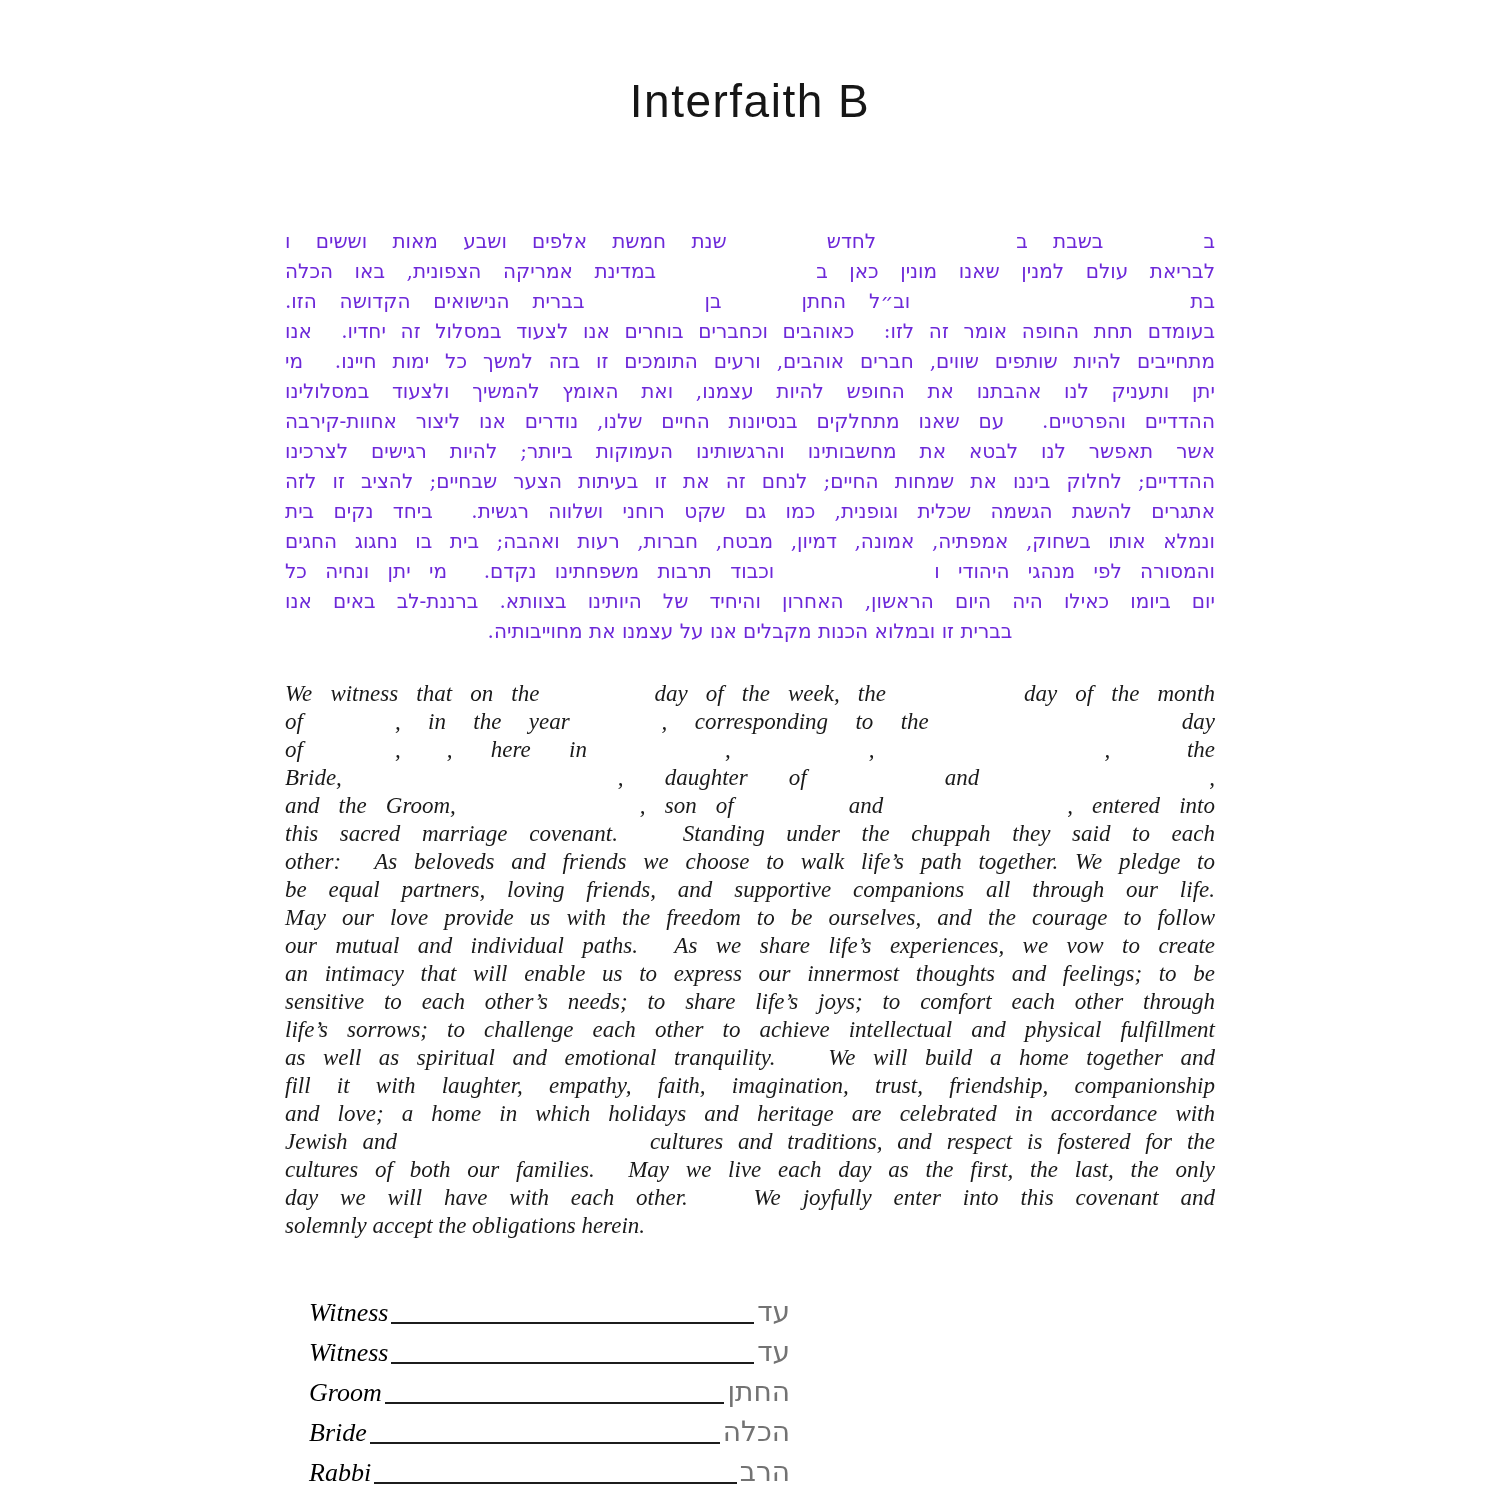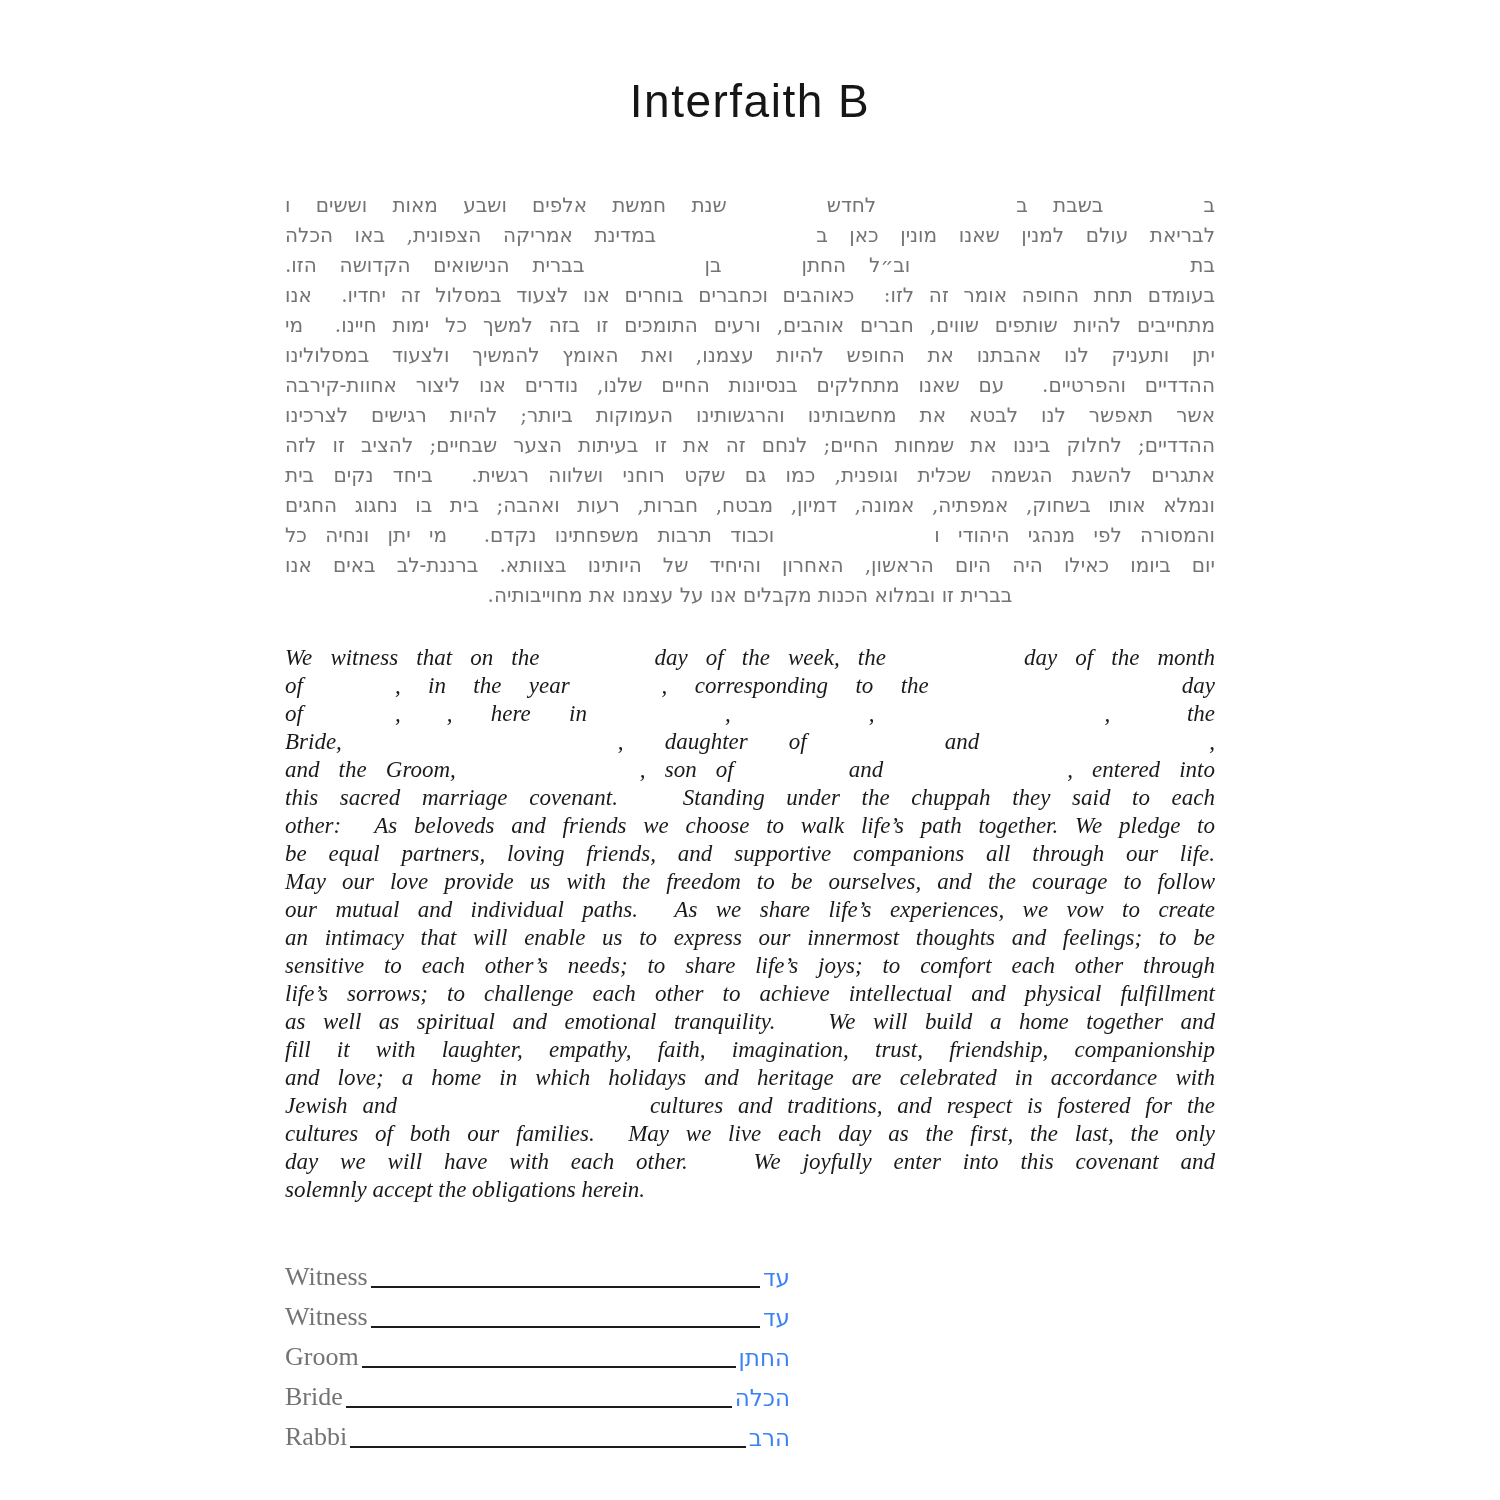--- a/index.html
+++ b/index.html
@@ -14,21 +14,21 @@
     text-align:center;
     font-family:"Liberation Sans", sans-serif;
     font-weight:400;
     font-size:46px;
     letter-spacing:1.5px;
     color:#161616;
   }
   .col { width:930px; margin:0 auto; }
 
   
-  .heb { margin-top:62px; font-family:"DejaVu Serif","DejaVu Sans",serif; font-size:20px; color:#737373; }
+  .heb { margin-top:98px; font-family:"DejaVu Serif","DejaVu Sans",serif; font-size:20px; color:#6d28d9; }
   .heb-line {
     direction:rtl;
     unicode-bidi:embed;
     text-align:justify;
     text-align-last:justify;
     line-height:30px;
     white-space:pre-wrap;
   }
   .heb-line.center { text-align:center; text-align-last:center; }
 
@@ -39,27 +39,27 @@
     text-align-last:justify;
     line-height:28px;
     white-space:pre-wrap;
   }
   .eng-line.left { text-align:right; text-align-last:left; }
 
   
   .sig { margin-top:46px; width:505px; }
   .sig-row { display:flex; align-items:flex-end; height:40px; }
   .sig-label {
-    font-family:"Liberation Serif",serif; 
-    font-size:26px; line-height:1; color:#737373;
+    font-family:"Liberation Serif",serif; font-style:italic;
+    font-size:26px; line-height:1; color:#000000;margin-left:24px;
   }
   .sig-rule { flex:1; border-bottom:2px solid #1c1c1c; margin:0 3px 2px 3px; height:0; }
   .sig-heb {
     font-family:"DejaVu Serif","DejaVu Sans",serif;
-    font-size:23px; line-height:1; color:#3b82f6;
+    font-size:28px; line-height:1; color:#737373;
     direction:rtl; unicode-bidi:embed;
   }
 </style>
 </head>
 <body>
 
 <div class="page">
 
   <div class="title">Interfaith B</div>
 

